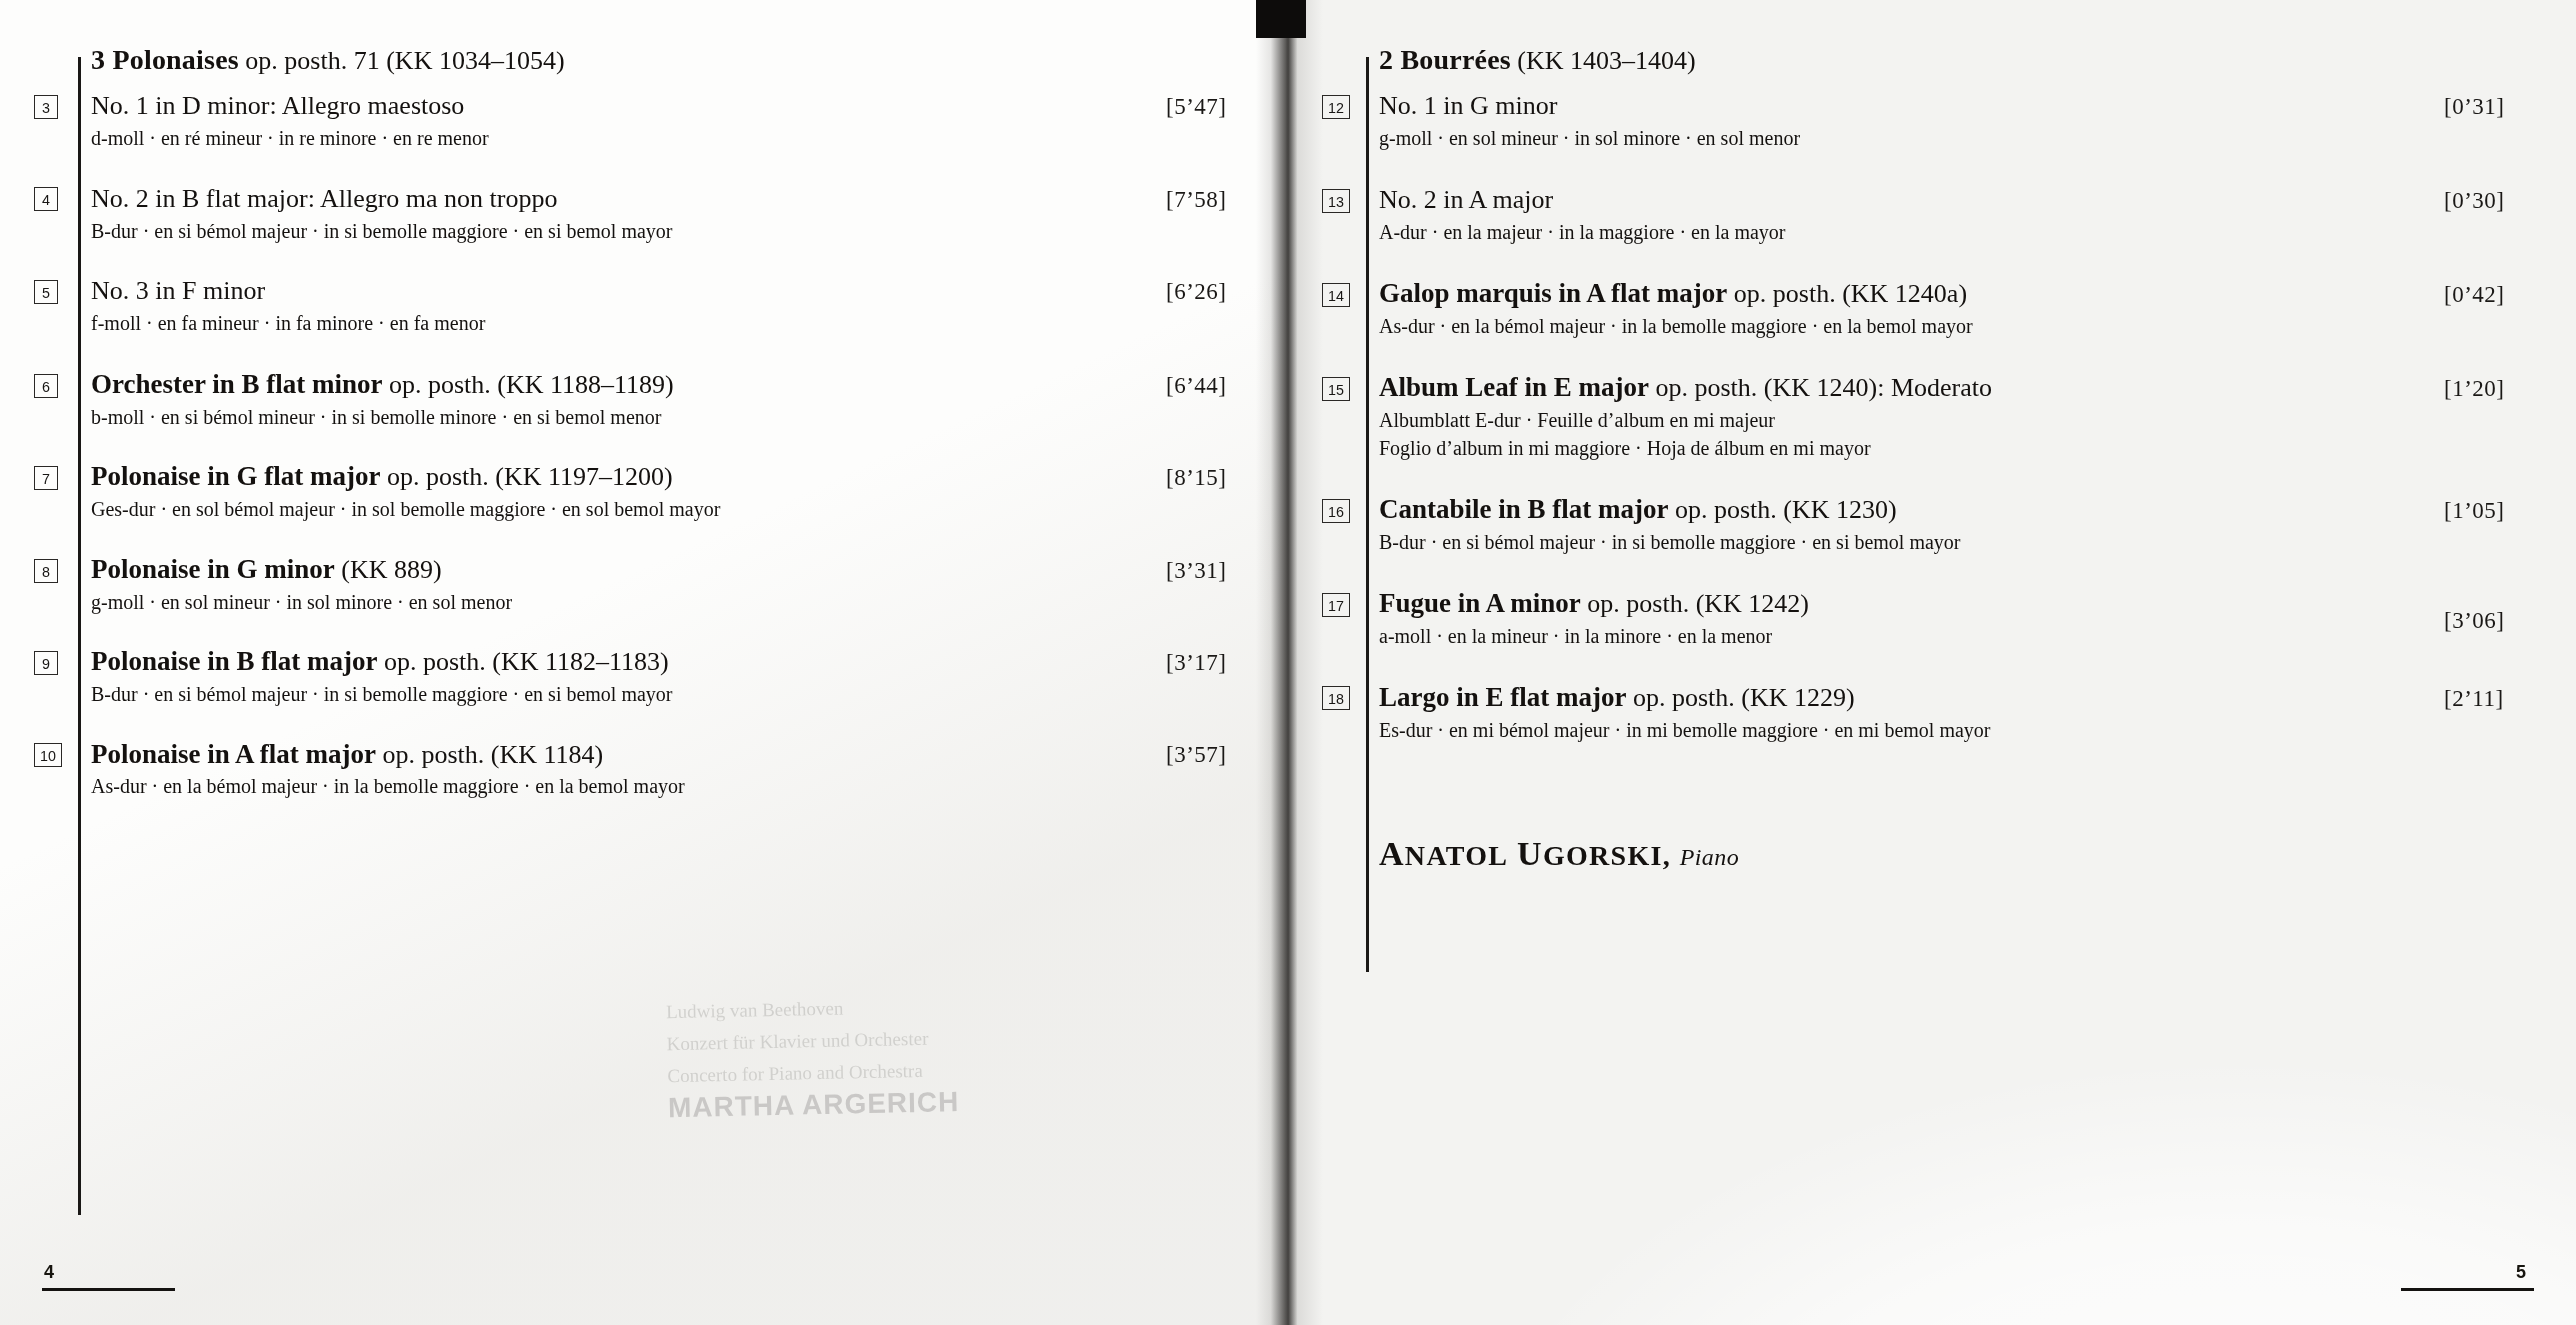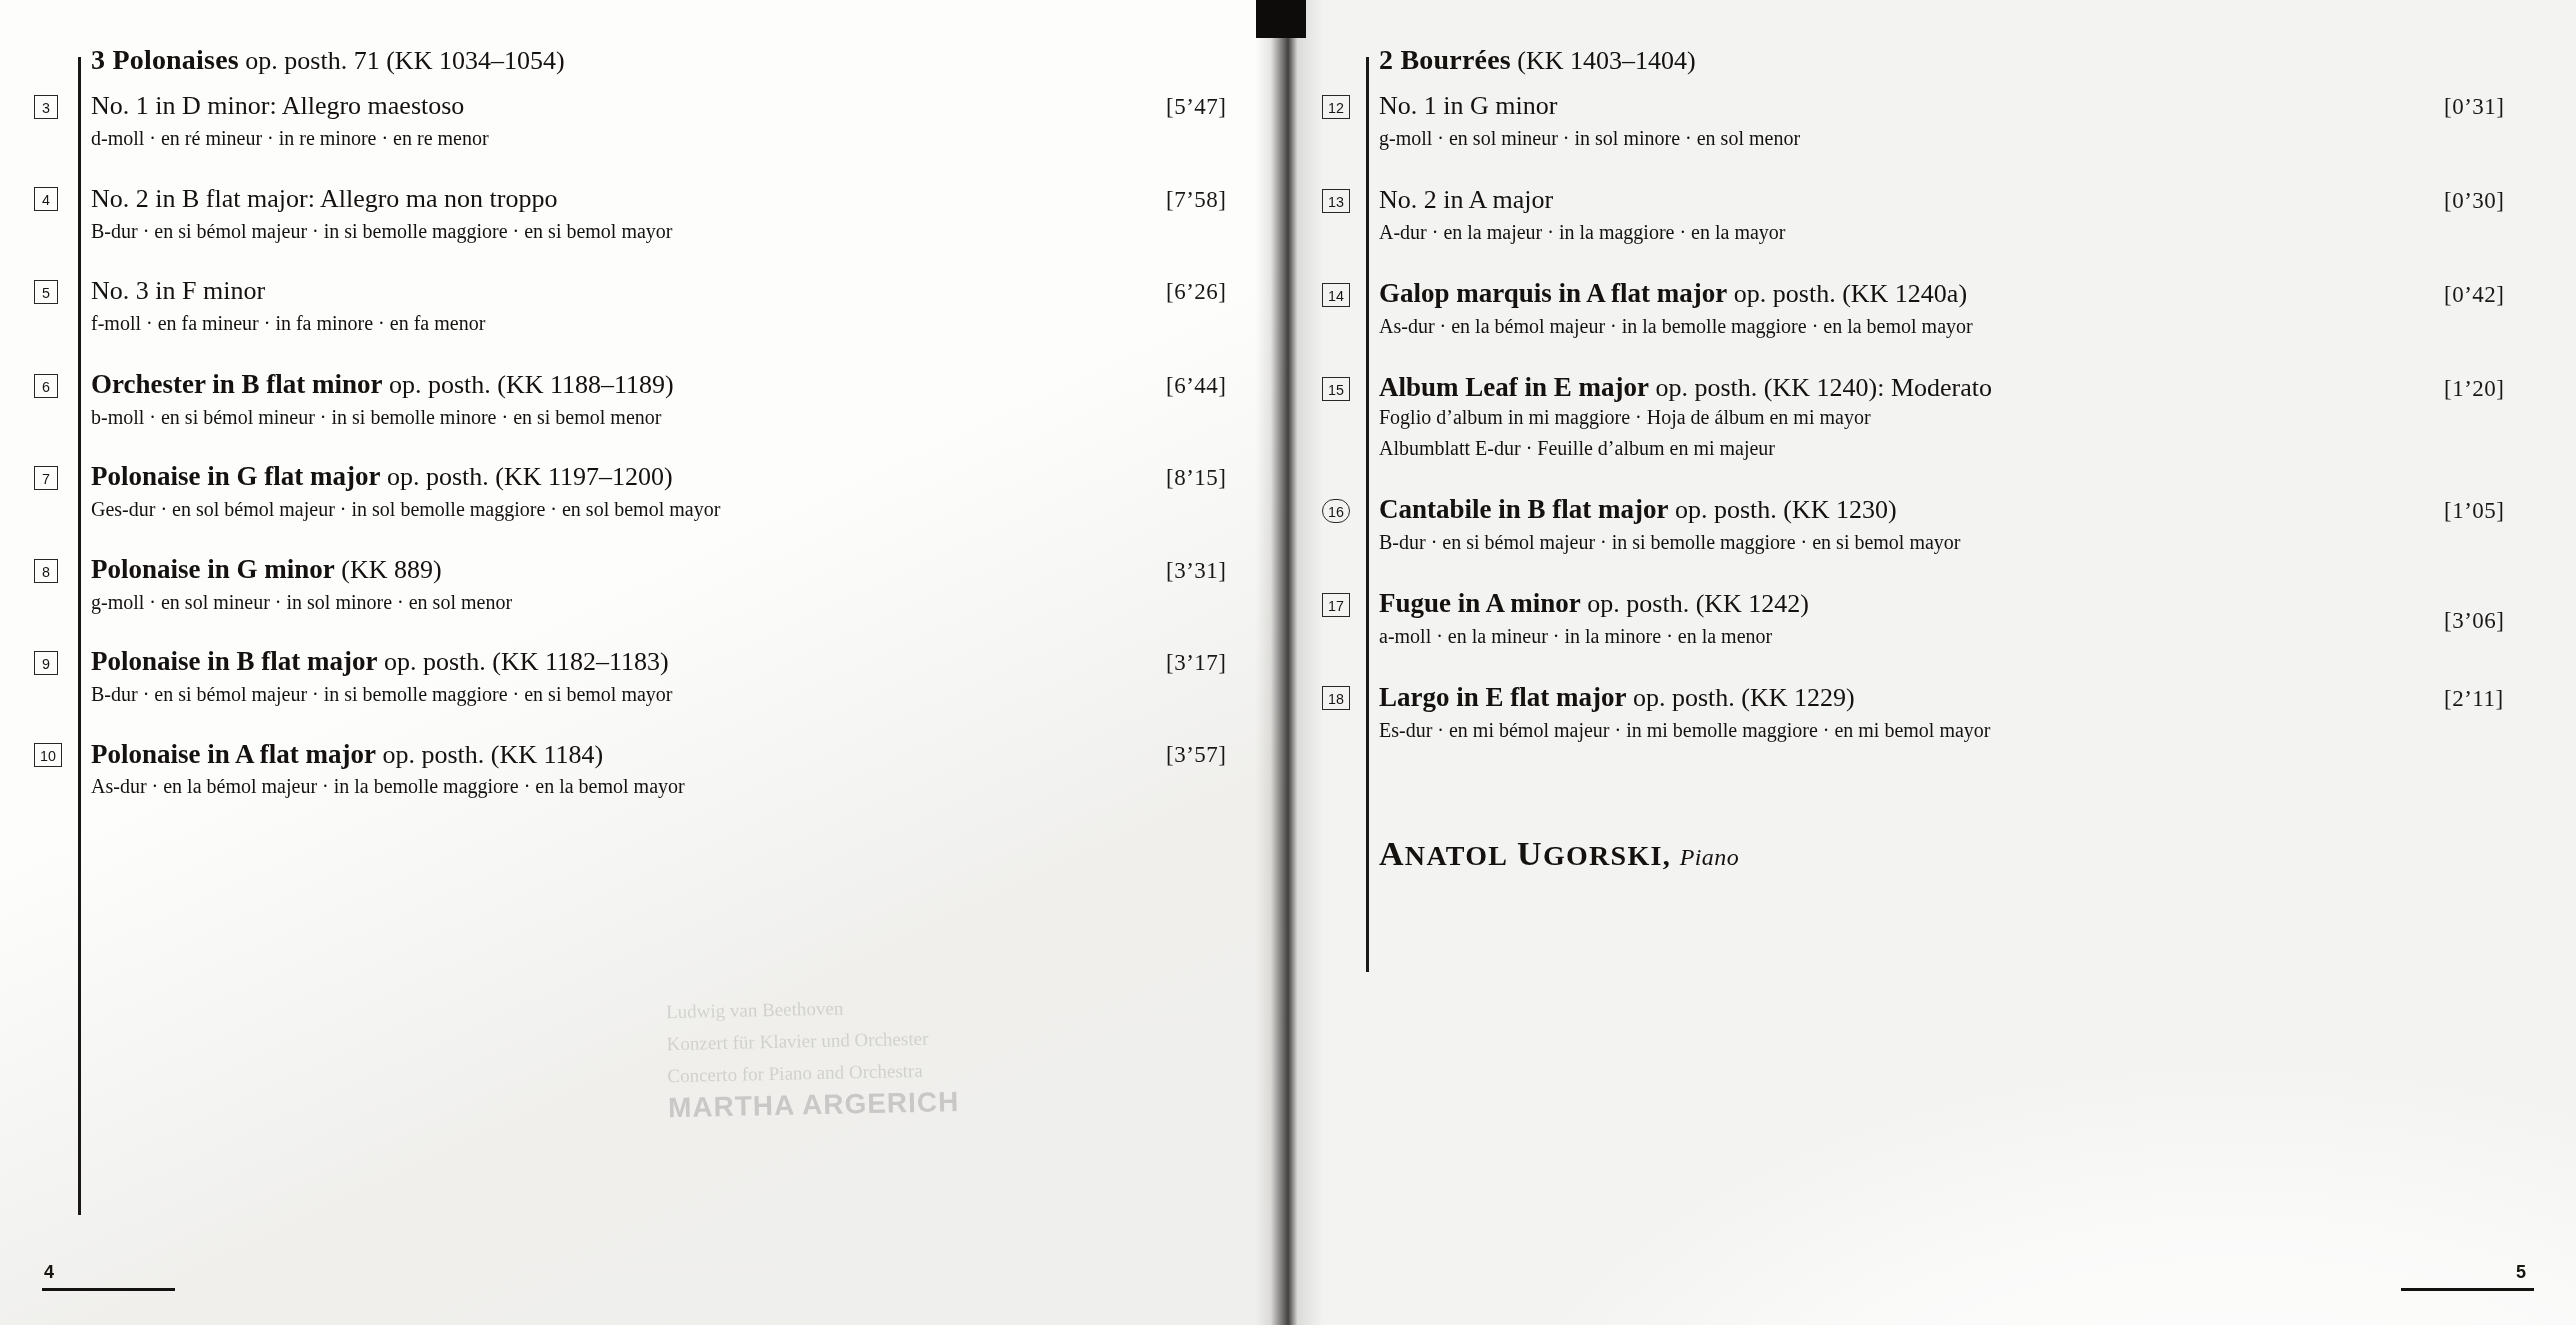--- a/index.html
+++ b/index.html
@@ -337,26 +337,26 @@
     <div class="group" style="margin-top: 32px;">
       <div class="entry" style="margin-top: 12px;">
         <span class="tracknum wide" style="top: 4.8px;">14</span>
         <div class="entry-title bold"><b>Galop marquis in A flat major</b><span class="norm"> op. posth. (KK 1240a)</span></div>
         <div class="entry-sub">As-dur · en la bémol majeur · in la bemolle maggiore · en la bemol mayor</div>
         <div class="dur" style="top: 1.9px;">[0’42]</div>
       </div>
       <div class="entry" style="margin-top: 32px;">
         <span class="tracknum wide" style="top: 4.8px;">15</span>
         <div class="entry-title bold"><b>Album Leaf in E major</b><span class="norm"> op. posth. (KK 1240): Moderato</span></div>
+        <div class="entry-sub">Albumblatt E-dur · Feuille d’album en mi majeur</div>
         <div class="entry-sub second">Foglio d’album in mi maggiore · Hoja de álbum en mi mayor</div>
-        <div class="entry-sub">Albumblatt E-dur · Feuille d’album en mi majeur</div>
         <div class="dur" style="top: 1.9px;">[1’20]</div>
       </div>
       <div class="entry" style="margin-top: 32px;">
-        <span class="tracknum wide" style="top: 4.8px; border-radius: 12px;">16</span>
+        <span class="tracknum wide" style="top: 4.8px;">16</span>
         <div class="entry-title bold"><b>Cantabile in B flat major</b><span class="norm"> op. posth. (KK 1230)</span></div>
         <div class="entry-sub">B-dur · en si bémol majeur · in si bemolle maggiore · en si bemol mayor</div>
         <div class="dur" style="top: 1.9px;">[1’05]</div>
       </div>
       <div class="entry" style="margin-top: 32px;">
         <span class="tracknum wide" style="top: 4.8px;">17</span>
         <div class="entry-title bold"><b>Fugue in A minor</b><span class="norm"> op. posth. (KK 1242)</span></div>
         <div class="entry-sub">a-moll · en la mineur · in la minore · en la menor</div>
         <div class="dur" style="top: 18px;">[3’06]</div>
       </div>

